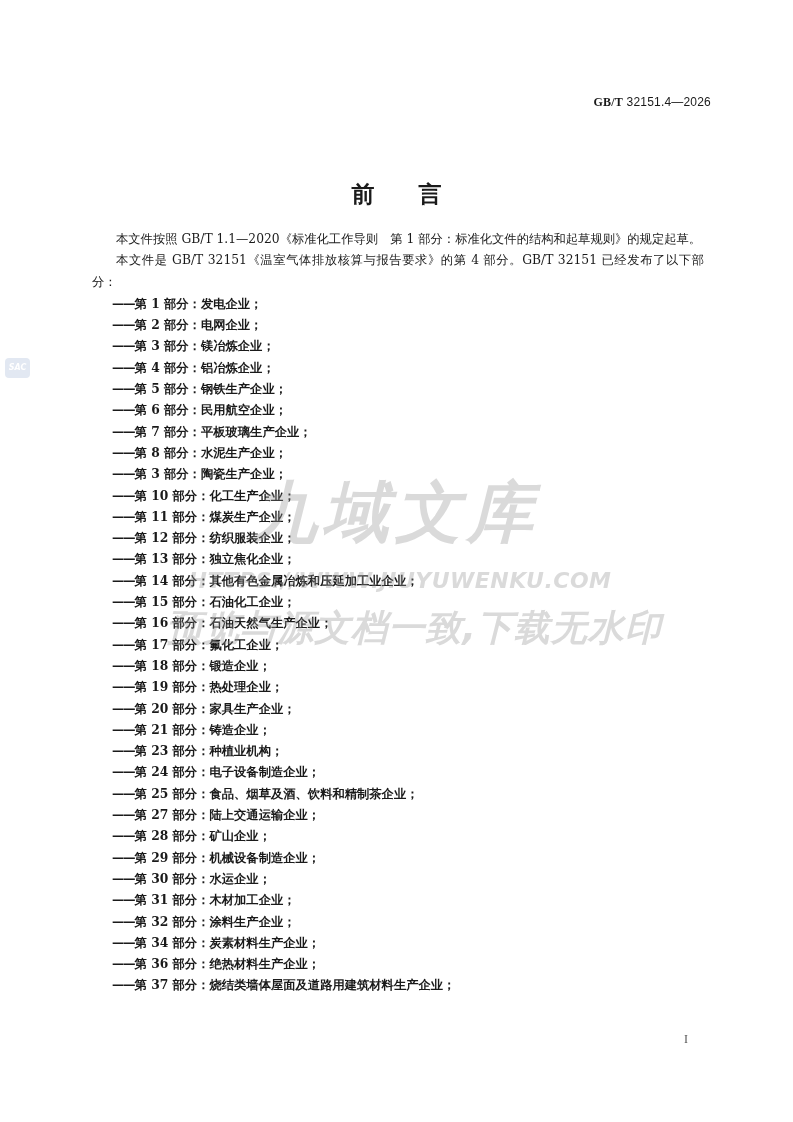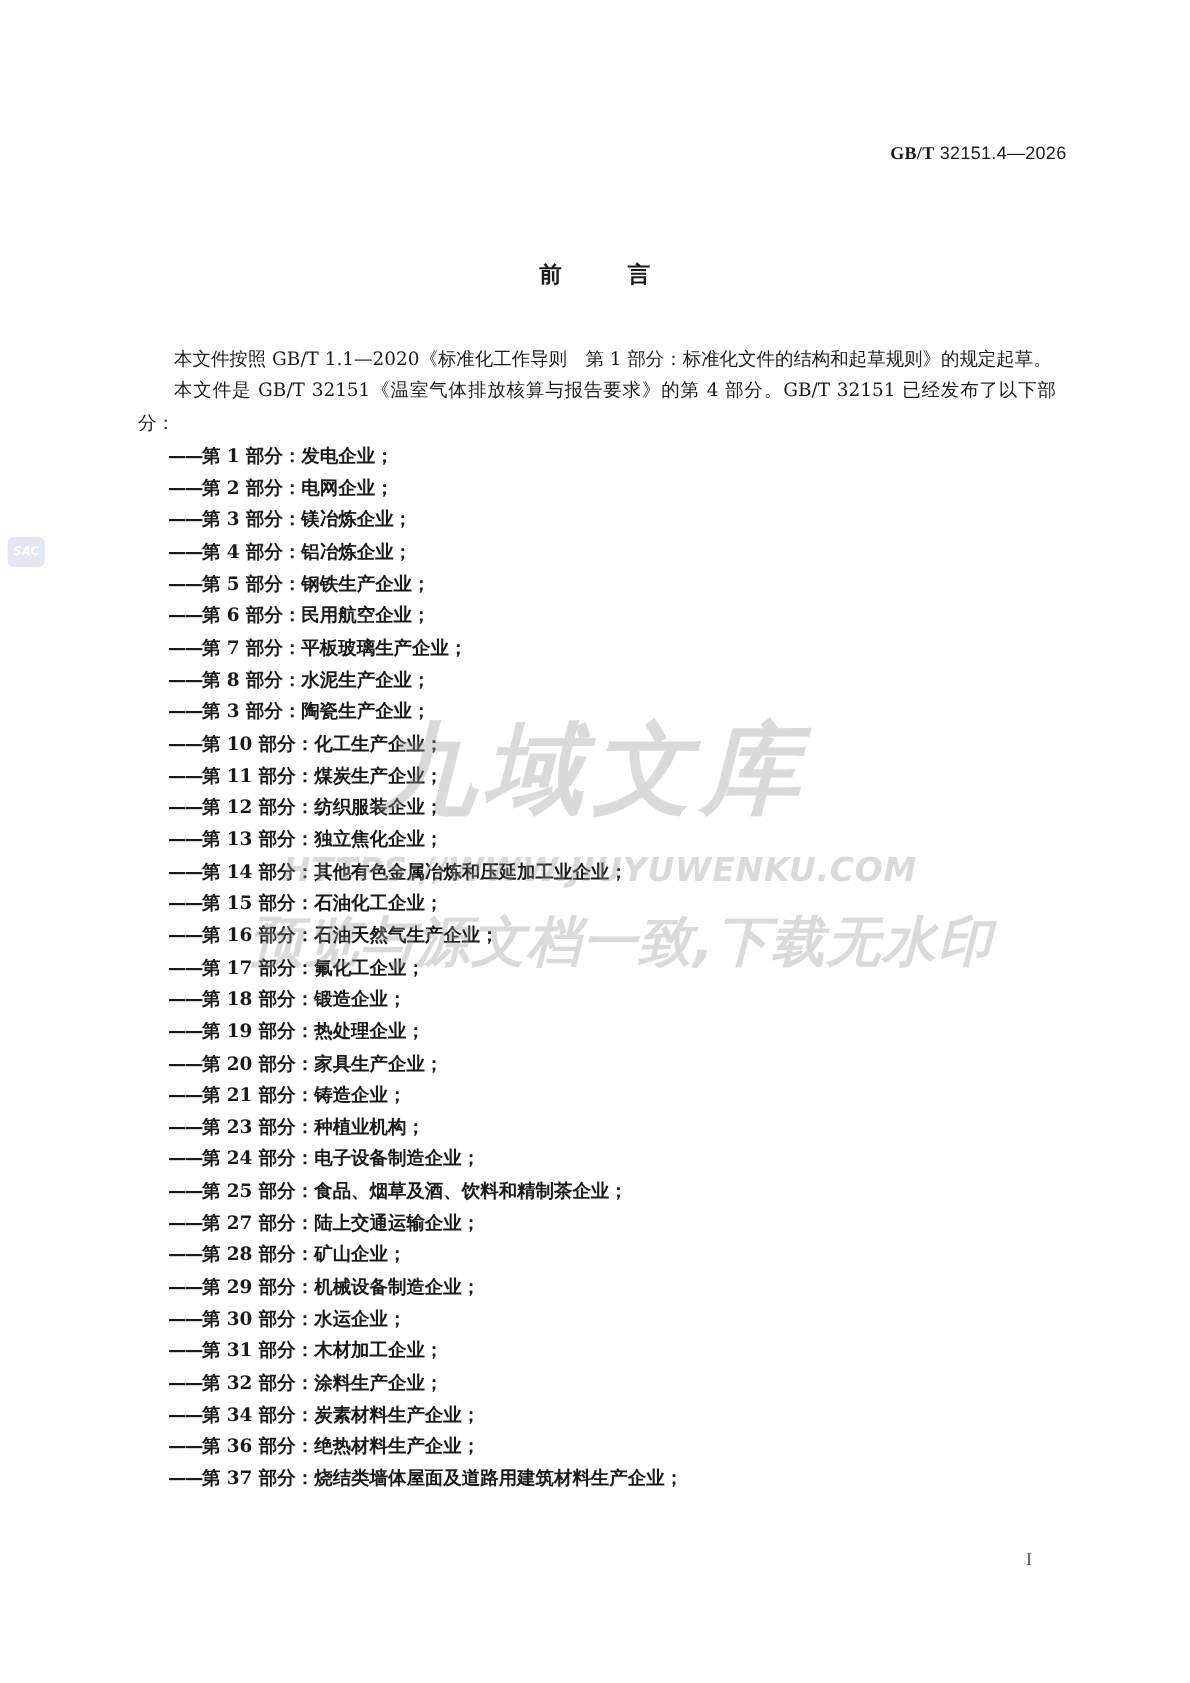--- a/index.html
+++ b/index.html
@@ -27,21 +27,21 @@
     font-family: "Liberation Serif", "DejaVu Serif", serif;
     font-weight: bold;
     margin-top: 32px;
   }
   .page-title {
     position: absolute;
     top: 164px;
     left: 0;
     width: 793px;
     text-align: center;
-    font-size: 15px;
+    font-size: 23px;
     font-weight: bold;
     font-family: "DejaVu Sans", sans-serif;
     letter-spacing: 44px;
     text-indent: 44px;
   }
   .content {
     position: absolute;
     top: 229px;
     left: 92px;
     width: 612px;

